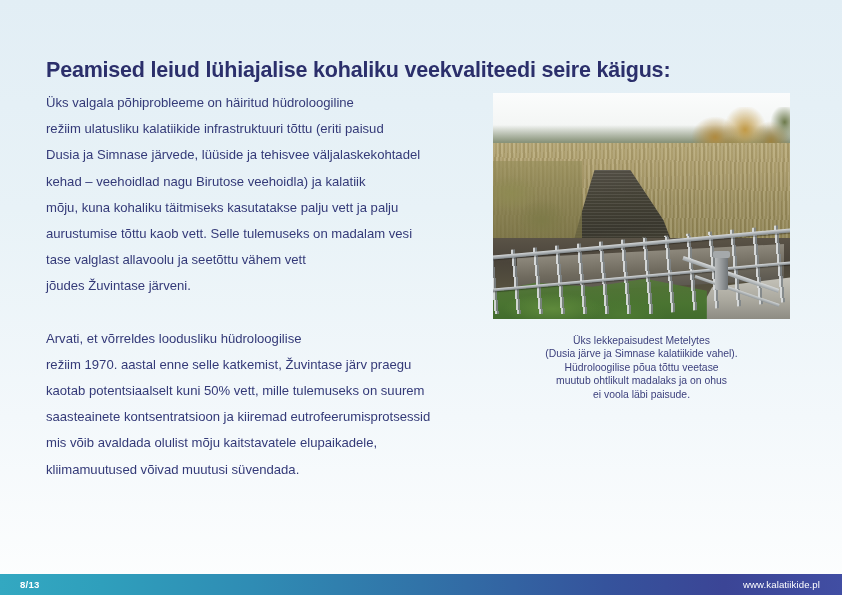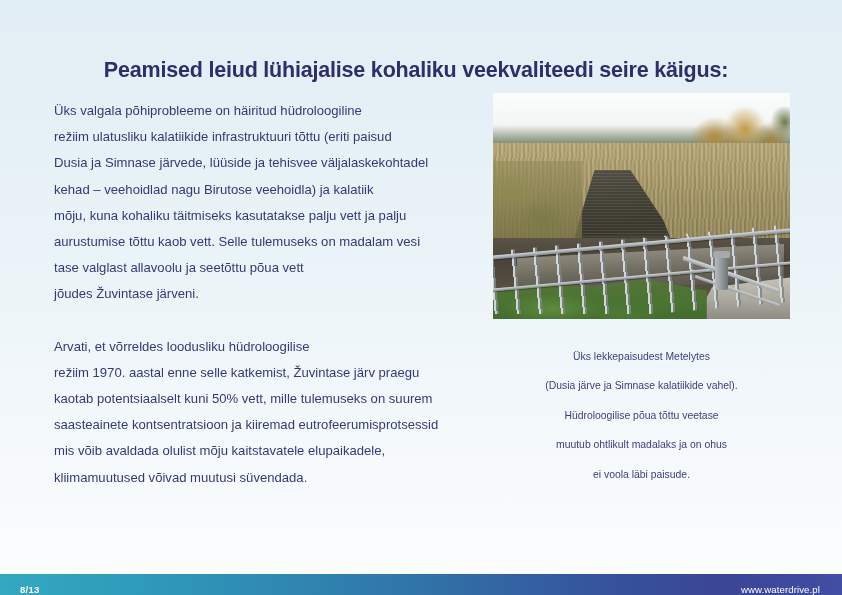--- a/index.html
+++ b/index.html
@@ -26,32 +26,31 @@
   .slide-title {
     position: absolute;
     left: 46px;
     top: 44px;
     width: 740px;
     font-size: 21.5px;
     font-weight: bold;
     letter-spacing: -0.2px;
     color: #2b2f6b;
     line-height: 1.2;
-    text-align: center;
   }
 
   
   .body-col {
     position: absolute;
     left: 46px;
     top: 90px;
     width: 430px;
   }
   .para {
-    margin: 8px;
+    margin: 0;
   }
   .para + .para {
     margin-top: 26px;
   }
   .para .line {
     display: block;
     font-size: 13.1px;
     line-height: 26.2px;
     color: #343a78;
     white-space: pre;
@@ -242,39 +241,38 @@
     top: 334px;
     width: 297px;
     text-align: center;
     color: #3b3f7c;
   }
   .caption .cline {
     display: block;
     font-size: 10.4px;
     line-height: 13.4px;
     white-space: pre;
-    margin-top: 16px;
   }
 
   
   .footer {
     position: absolute;
     left: 0; bottom: 0;
     width: 842px;
     height: 21px;
     background: linear-gradient(90deg,
       #33a8c1 0%,
       #2f9fbc 12%,
       #2f8cb4 30%,
       #3173a8 50%,
       #35539c 72%,
       #3b4596 86%,
       #414ea3 100%);
     display: flex;
-    align-items: flex-end;
+    align-items: center;
     justify-content: space-between;
   }
   .footer-page {
     font-size: 9.6px;
     font-weight: bold;
     color: #ffffff;
     margin-left: 20px;
     letter-spacing: 0.2px;
   }
   .footer-url {
@@ -293,21 +291,21 @@
 
   <div class="body-col">
 
     <p class="para">
       <span class="line">Üks valgala põhiprobleeme on häiritud hüdroloogiline</span>
       <span class="line">režiim ulatusliku kalatiikide infrastruktuuri tõttu (eriti paisud</span>
       <span class="line">Dusia ja Simnase järvede, lüüside ja tehisvee väljalaskekohtadel</span>
       <span class="line">kehad – veehoidlad nagu Birutose veehoidla) ja kalatiik</span>
       <span class="line">mõju, kuna kohaliku täitmiseks kasutatakse palju vett ja palju</span>
       <span class="line">aurustumise tõttu kaob vett. Selle tulemuseks on madalam vesi</span>
-      <span class="line">tase valglast allavoolu ja seetõttu põua vett</span>
+      <span class="line">tase valglast allavoolu ja seetõttu vähem vett</span>
       <span class="line">jõudes Žuvintase järveni.</span>
     </p>
 
     <p class="para">
       <span class="line">Arvati, et võrreldes loodusliku hüdroloogilise</span>
       <span class="line">režiim 1970. aastal enne selle katkemist, Žuvintase järv praegu</span>
       <span class="line">kaotab potentsiaalselt kuni 50% vett, mille tulemuseks on suurem</span>
       <span class="line">saasteainete kontsentratsioon ja kiiremad eutrofeerumisprotsessid</span>
       <span class="line">mis võib avaldada olulist mõju kaitstavatele elupaikadele,</span>
       <span class="line">kliimamuutused võivad muutusi süvendada.</span>
@@ -341,16 +339,16 @@
   <div class="caption">
     <span class="cline">Üks lekkepaisudest Metelytes</span>
     <span class="cline">(Dusia järve ja Simnase kalatiikide vahel).</span>
     <span class="cline">Hüdroloogilise põua tõttu veetase</span>
     <span class="cline">muutub ohtlikult madalaks ja on ohus</span>
     <span class="cline">ei voola läbi paisude.</span>
   </div>
 
   <div class="footer">
     <span class="footer-page">8/13</span>
-    <span class="footer-url">www.waterdrive.pl</span>
+    <span class="footer-url">www.kalatiikide.pl</span>
   </div>
 
 </div>
 
 </body></html>

